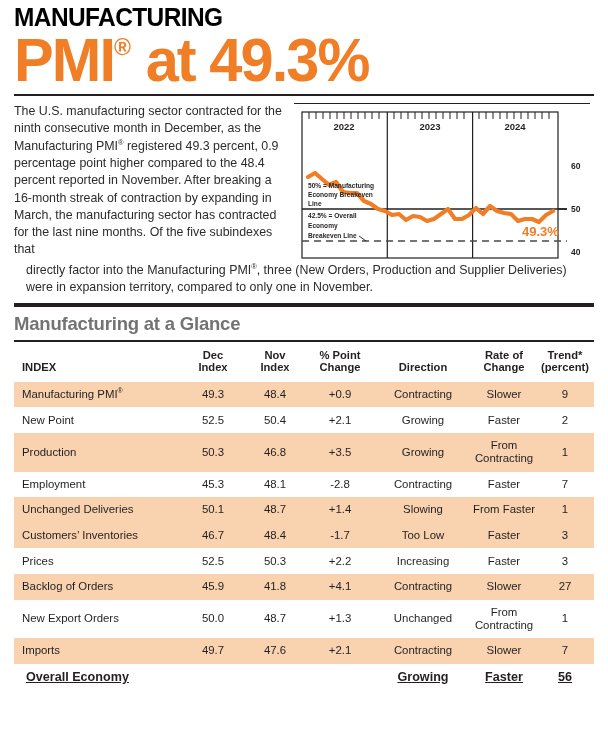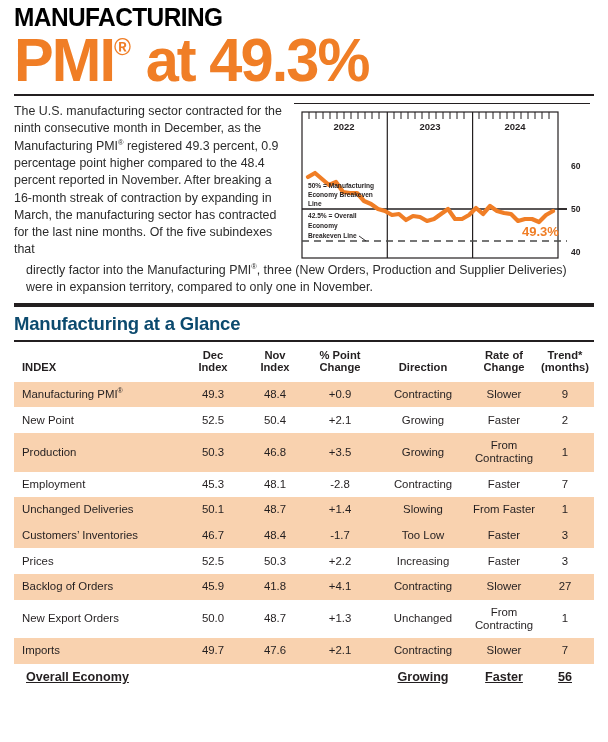--- a/index.html
+++ b/index.html
@@ -99,21 +99,21 @@
   
   .rule-heavy {
     margin: 6px 14px 0 14px;
     border-top: 4px solid #231f20;
   }
   .section-title {
     font-size: 18.5px;
     font-weight: bold;
     padding: 6px 14px 4px 14px;
     letter-spacing: -0.2px;
-    color: #0c4a6e;
+    color: #737373;
   }
   .rule-mid {
     margin: 1px 14px 0 14px;
     border-top: 2px solid #231f20;
   }
 
   
   table.glance {
     width: 580px;
     margin: 0 14px;
@@ -268,21 +268,21 @@
       <col style="width:58px">
   </colgroup>
   <thead>
     <tr>
       <th class="c-index"><span>INDEX</span></th>
       <th><span>Dec</span><br><span>Index</span></th>
       <th><span>Nov</span><br><span>Index</span></th>
       <th><span>% Point</span><br><span>Change</span></th>
       <th><span>Direction</span></th>
       <th><span>Rate of</span><br><span>Change</span></th>
-      <th><span>Trend*</span><br><span>(months)</span></th>
+      <th><span>Trend*</span><br><span>(percent)</span></th>
     </tr>
   </thead>
   <tbody id="glance-body">
       <tr class="shade">
         <td class="c-index">Manufacturing PMI<sup>®</sup></td>
         <td>49.3</td>
         <td>48.4</td>
         <td>+0.9</td>
         <td>Contracting</td>
         <td>Slower</td>

